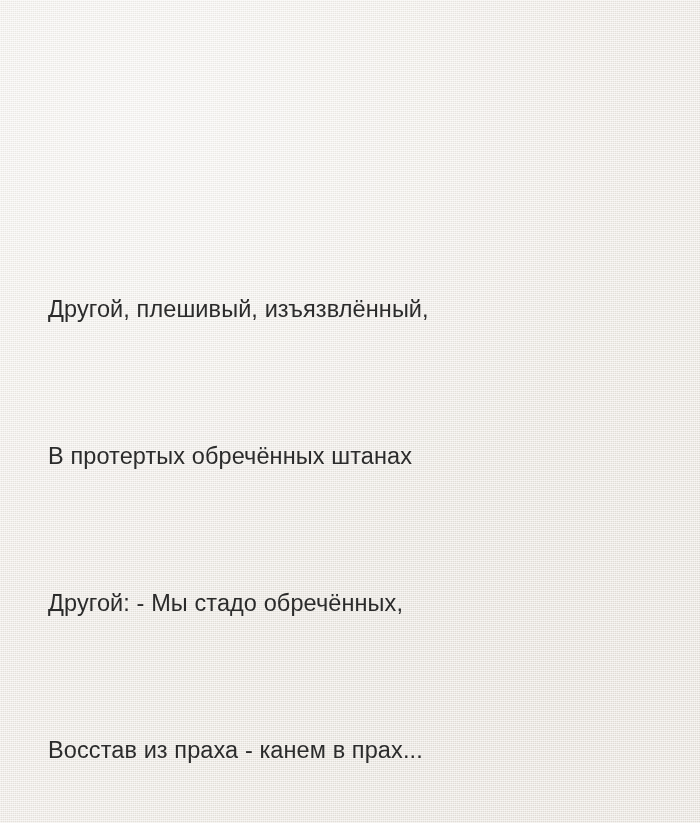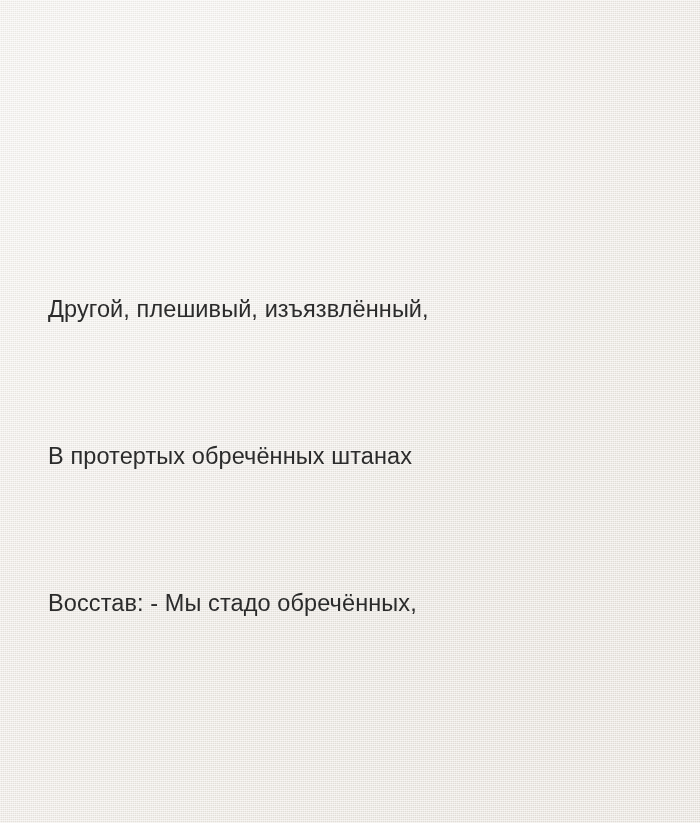--- a/index.html
+++ b/index.html
@@ -48,21 +48,22 @@
 </style>
 </head>
 <body>
 
 <div class="page">
   <div class="poem">
 
     <div class="stanza">
       <span class="line">Другой, плешивый, изъязвлённый,</span>
       <span class="line">В протертых обречённых штанах</span>
-      <span class="line">Восстав: - Мы стадо обречённых,</span>
+      <span class="line">Другой: - Мы стадо обречённых,</span>
+      <span class="line">Восстав из праха - канем в прах...</span>
     </div>
 
     
 
     
 
   </div>
 </div>
 
 </body></html>

